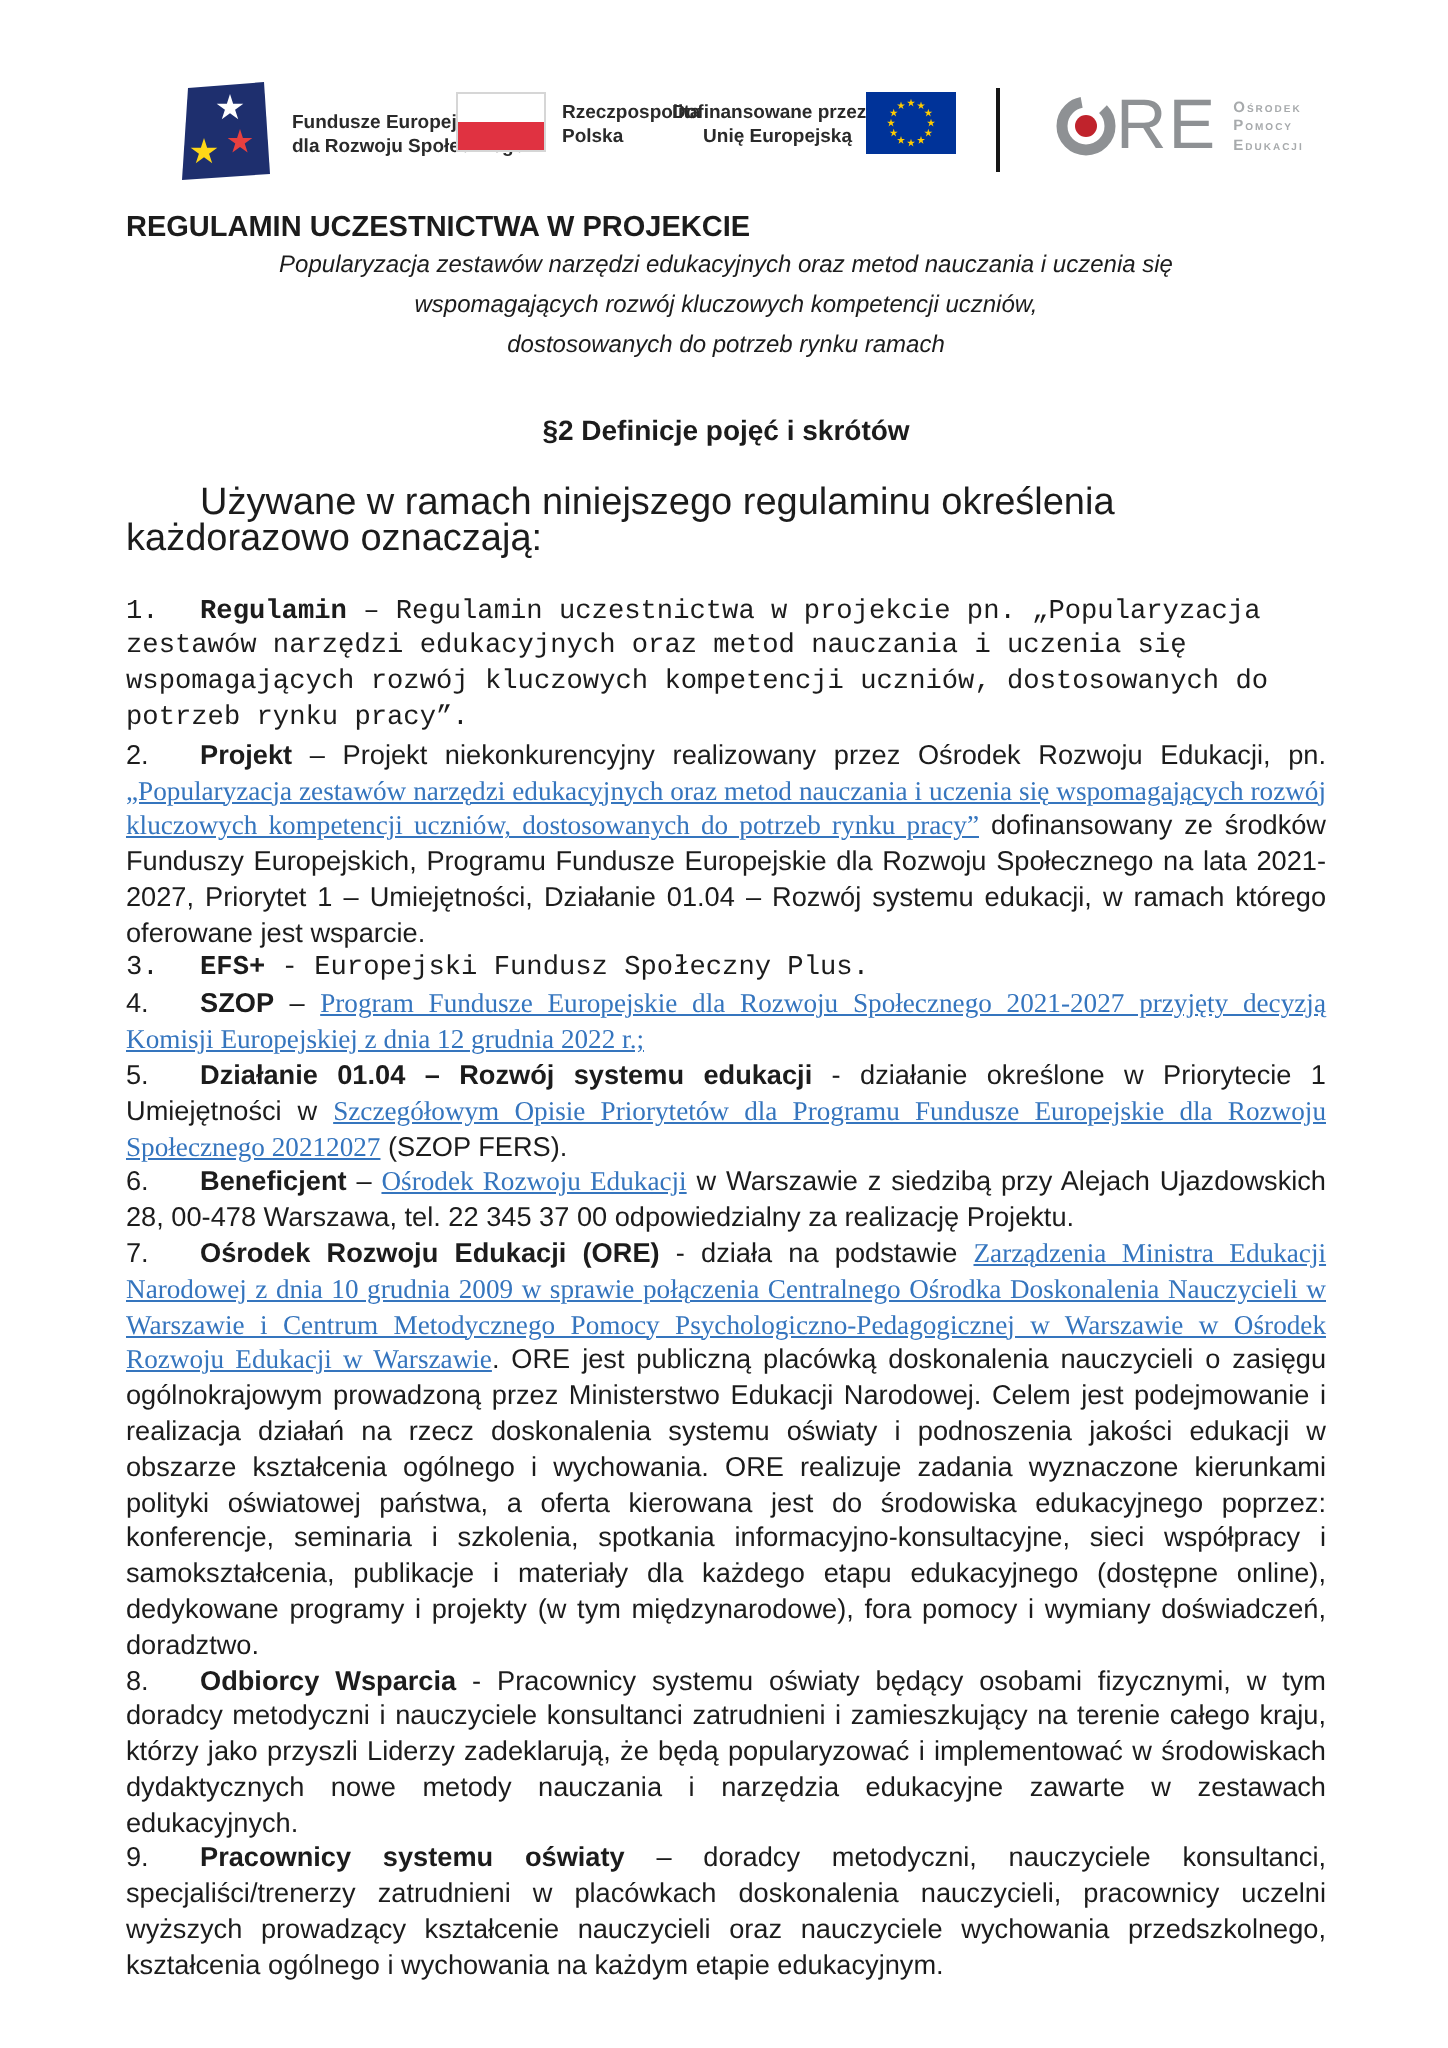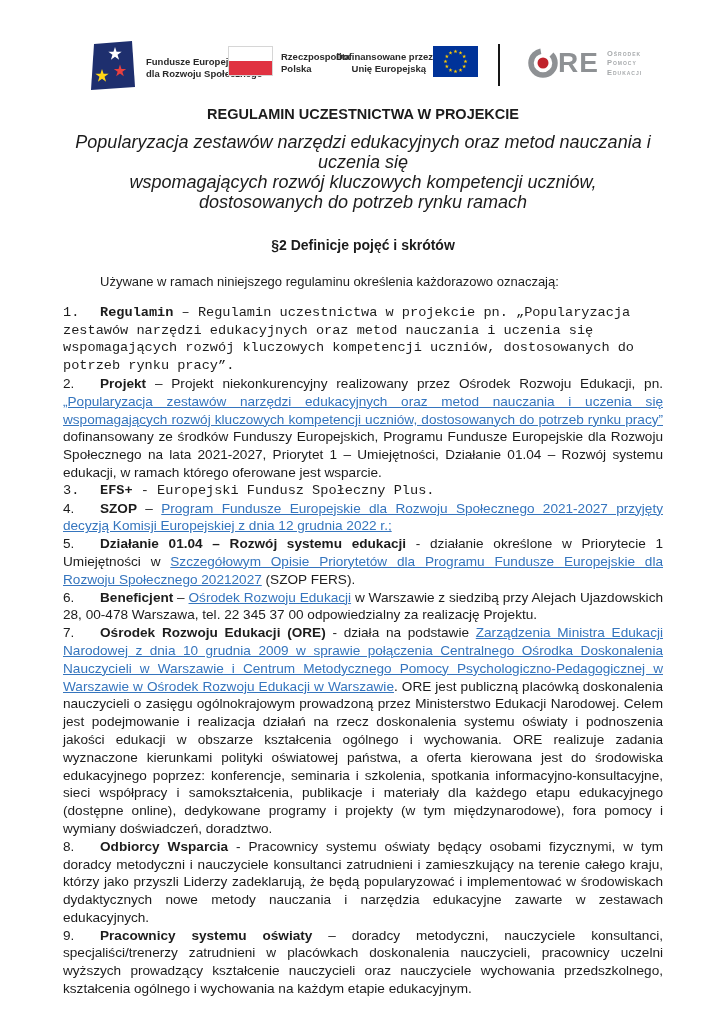--- a/index.html
+++ b/index.html
@@ -16,35 +16,35 @@
   .fe-flag{left:89px;top:41px;}
   .fe-caption{left:146px;top:56px;}
   .pl-flag{left:228px;top:46px;width:45px;height:30px;border:1px solid #d6d6d6;box-sizing:border-box;}
   .pl-white{height:50%;background:#ffffff;}
   .pl-red{height:50%;background:#E03241;}
   .pl-caption{left:281px;top:51px;}
   .eu-caption{left:336px;top:51px;width:90px;text-align:right;}
   .eu-flag{left:433px;top:46px;}
   .divider{left:498px;top:44px;width:2px;height:42px;background:#161616;}
   .ore{left:526px;top:46px;display:flex;align-items:center;}
-  .ore-re{font-size:28px;font-weight:bold;color:#8E9194;letter-spacing:1px;line-height:34px;margin-left:-2px;}
+  .ore-re{font-size:35px;font-weight:normal;color:#8E9194;letter-spacing:1px;line-height:34px;margin-left:-2px;}
   .ore-caption{margin-left:8px;font-size:7.5px;letter-spacing:1px;color:#A7AAAC;line-height:9.5px;font-variant:small-caps;font-weight:bold;}
   
   .content{position:absolute;left:63px;right:61px;top:106px;}
-  .title{text-align:center;font-weight:bold;font-size:14.5px;margin:0;}
-  .subtitle{margin-top:10px;text-align:center;font-style:italic;font-size:18px;line-height:20px;}
+  .title{font-weight:bold;font-size:14.5px;margin:0;}
+  .subtitle{text-align:center;font-style:italic;font-size:12px;line-height:20px;}
   .section-heading{text-align:center;font-weight:bold;font-size:14px;margin-top:25px;}
-  .intro{margin-top:20px;font-size:13px;line-height:17.8px;text-indent:37px;}
+  .intro{margin-top:20px;font-size:19px;line-height:17.8px;text-indent:37px;}
   .items{margin-top:8px;}
   .items p{margin:0;font-size:13.6px;line-height:17.8px;}
   .justify{text-align:justify;}
   .left{text-align:left;font-family:Liberation Mono, monospace;}
   .num{display:inline-block;width:37px;}
   .bold{font-weight:bold;}
-  .link{color:var(--link);text-decoration:underline;cursor:pointer;}
+  .link{color:var(--link);text-decoration:underline;cursor:pointer;font-family:Liberation Serif, serif;}
 </style>
 </head>
 <body>
 
 <div class="page" style="--link: #3575BE;">
 
   <div class="header">
 
     <svg class="logo fe-flag" width="47" height="51" viewBox="0 0 47 51">
       <polygon points="5,3 43,0 46,46 2,49" fill="#1E2F6E"></polygon>

